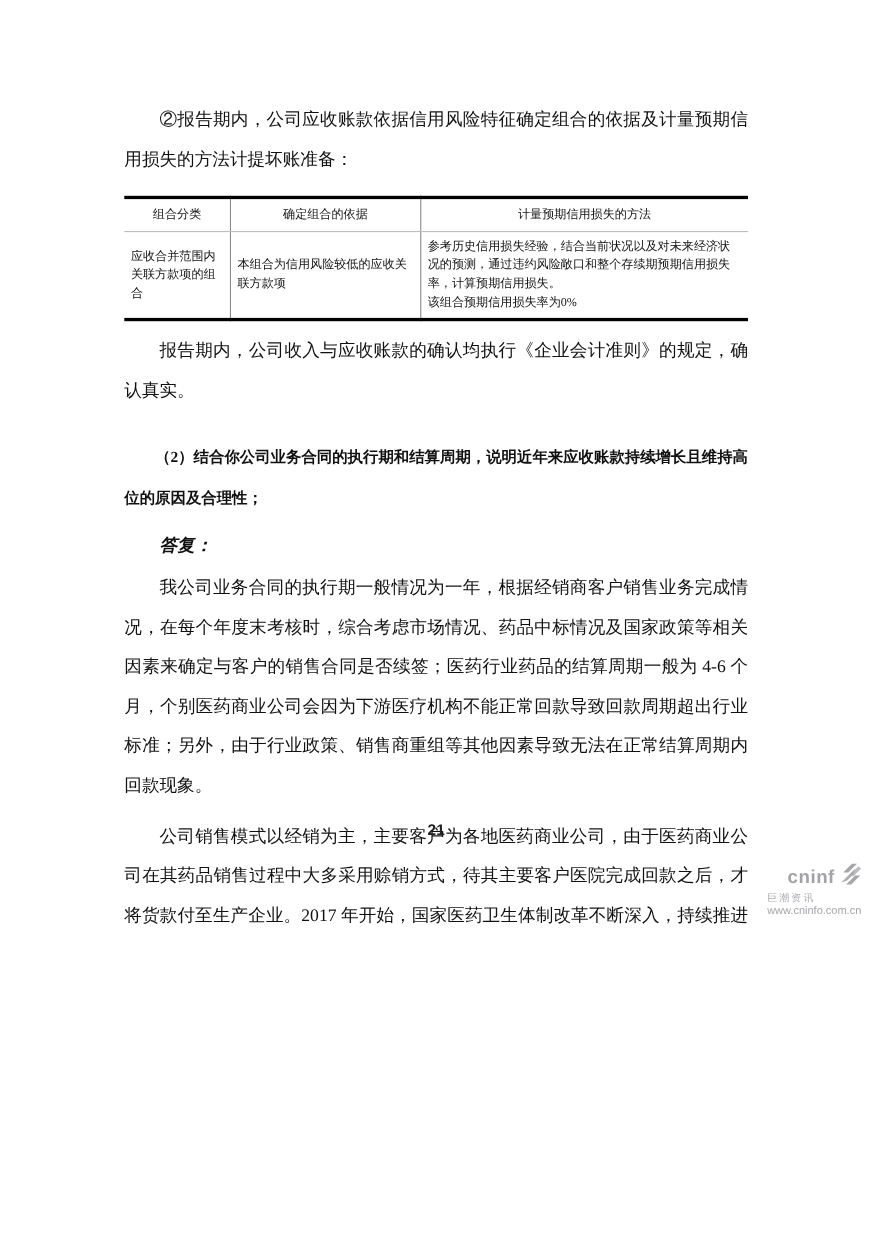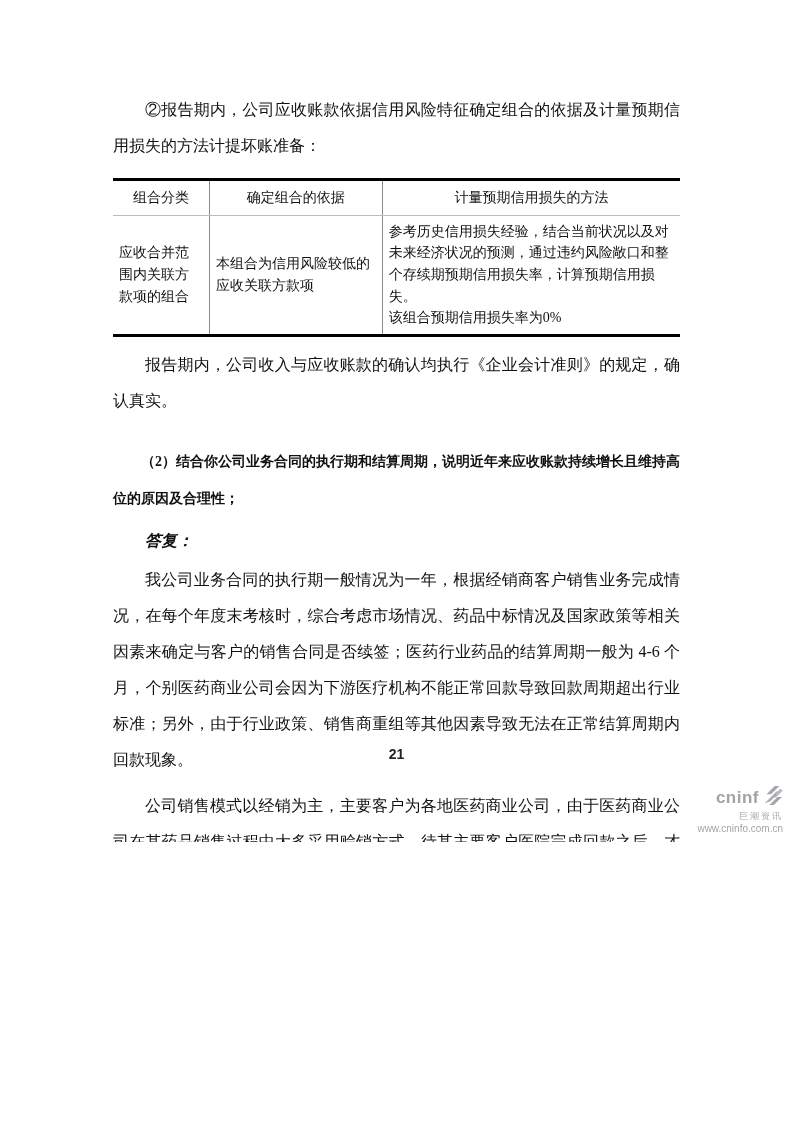--- a/index.html
+++ b/index.html
@@ -26,21 +26,21 @@
     text-align: justify;
     text-indent: 2em;
     margin: 0;
   }
   .intro-para { margin-bottom: 14px; }
   .credit-table {
     width: 100%;
     border-collapse: collapse;
     border-top: 3px solid #000000;
     border-bottom: 3px solid #000000;
-    font-size: 14px;
+    font-size: 11px;
     line-height: 1.55;
   }
   .credit-table th, .credit-table td {
     border-left: 1px solid #8a8a8a;
     border-right: 1px solid #8a8a8a;
     border-top: 1px solid #bdbdbd;
     border-bottom: 1px solid #bdbdbd;
     padding: 5px 6px;
     vertical-align: middle;
     font-weight: normal;
@@ -79,21 +79,21 @@
     text-align: center;
     font-family: "Liberation Sans", sans-serif;
     font-size: 14px;
     font-weight: bold;
     color: #222222;
   }
   .cninfo-logo {
     position: absolute;
     right: 10px;
     bottom: 8px;
-    text-align: right;
+    text-align: left;
     color: #a5a5aa;
     font-family: "Liberation Sans", sans-serif;
     line-height: 1.15;
   }
   .cninfo-brand-row {
     display: flex;
     align-items: center;
     justify-content: flex-end;
     gap: 2px;
   }

